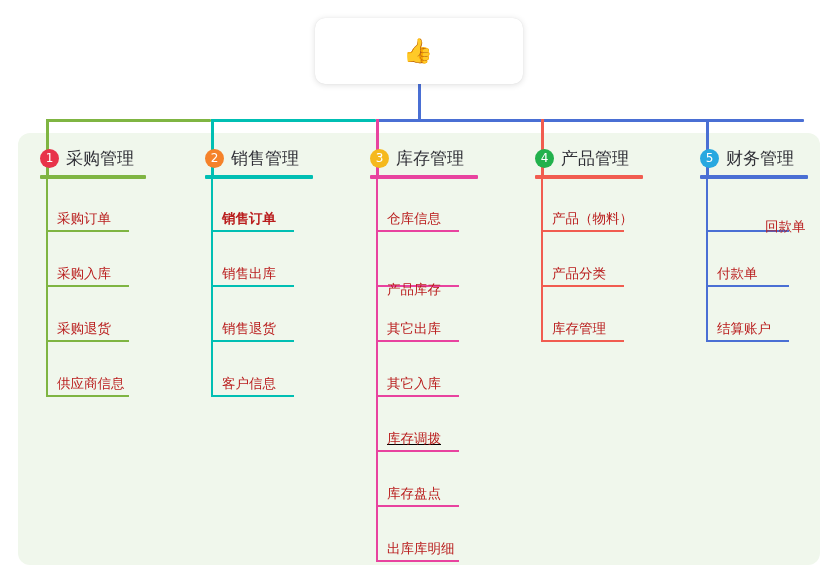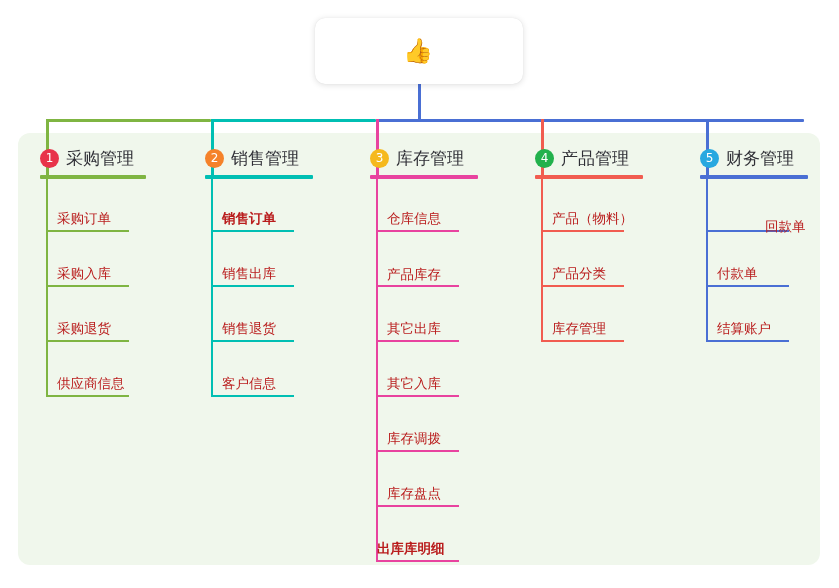--- a/index.html
+++ b/index.html
@@ -139,26 +139,26 @@
       <div class="leaf" style="left: 222px; top: 263px;"><span class="leaf-label">销售出库</span></div>
       <div class="leaf" style="left: 222px; top: 318px;"><span class="leaf-label">销售退货</span></div>
       <div class="leaf" style="left: 222px; top: 373px;"><span class="leaf-label">客户信息</span></div>
       <div class="col" style="left: 370px; top: 146px;">
         <div class="col-head">
           <span class="badge" style="background: rgb(245, 185, 29);">3</span>
           <span class="col-title">库存管理</span>
         </div>
       </div>
       <div class="leaf" style="left: 387px; top: 208px;"><span class="leaf-label">仓库信息</span></div>
-      <div class="leaf" style="left: 387px; top: 264px;"><span class="leaf-label">产品库存</span></div>
+      <div class="leaf" style="left: 387px; top: 279px;"><span class="leaf-label">产品库存</span></div>
       <div class="leaf" style="left: 387px; top: 318px;"><span class="leaf-label">其它出库</span></div>
       <div class="leaf" style="left: 387px; top: 373px;"><span class="leaf-label">其它入库</span></div>
-      <div class="leaf" style="left: 387px; top: 428px;"><span class="leaf-label">库存调拨</span></div>
+      <div class="leaf" style="left: 387px; top: 428px; text-decoration: underline;"><span class="leaf-label">库存调拨</span></div>
       <div class="leaf" style="left: 387px; top: 483px;"><span class="leaf-label">库存盘点</span></div>
-      <div class="leaf" style="left: 377px; top: 538px; font-weight: bold;"><span class="leaf-label">出库库明细</span></div>
+      <div class="leaf" style="left: 387px; top: 538px;"><span class="leaf-label">出库库明细</span></div>
       <div class="col" style="left: 535px; top: 146px;">
         <div class="col-head">
           <span class="badge" style="background: rgb(34, 177, 76);">4</span>
           <span class="col-title">产品管理</span>
         </div>
       </div>
       <div class="leaf" style="left: 552px; top: 208px;"><span class="leaf-label">产品（物料）</span></div>
       <div class="leaf" style="left: 552px; top: 263px;"><span class="leaf-label">产品分类</span></div>
       <div class="leaf" style="left: 552px; top: 318px;"><span class="leaf-label">库存管理</span></div>
       <div class="col" style="left: 700px; top: 146px;">

